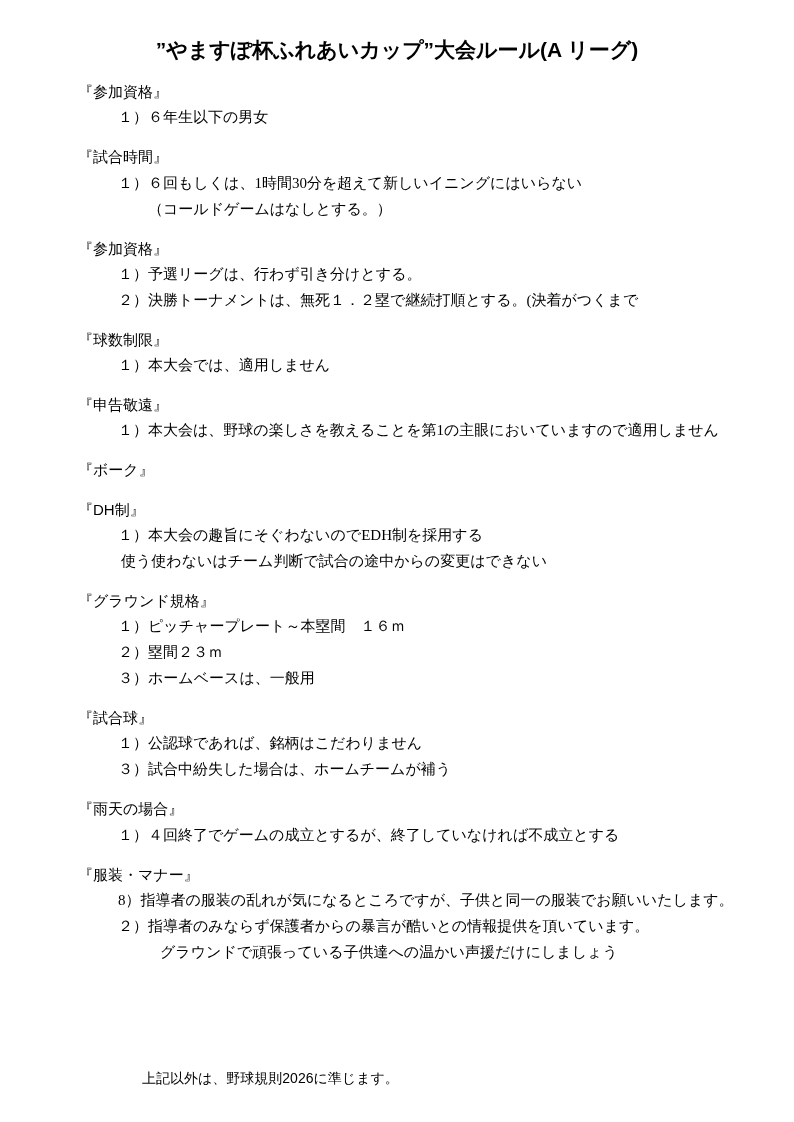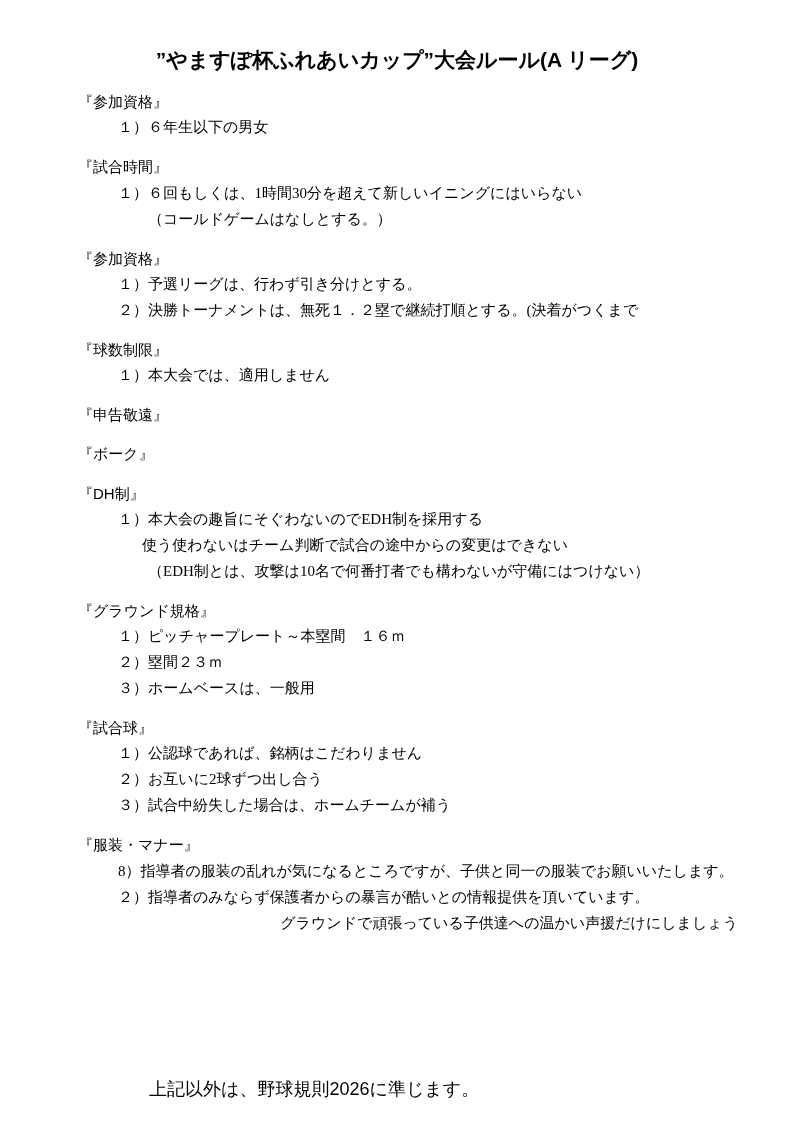--- a/index.html
+++ b/index.html
@@ -12,21 +12,21 @@
     height: 1122px;
     font-family: "Liberation Sans", "DejaVu Sans", sans-serif;
     color: #000000;
     position: relative;
     overflow: hidden;
   }
   .page {
     width: 794px;
     height: 885px;
     box-sizing: border-box;
-    padding: 38px 56px 0 56px;
+    padding: 28px 56px 0 56px;
     position: relative;
   }
   .doc-title {
     text-align: center;
     font-size: 21px;
     font-weight: bold;
     letter-spacing: 0px;
     margin: 8px 0 16px 0;
     white-space: nowrap;
   }
@@ -44,28 +44,27 @@
     line-height: 1.6;
     margin: 2px 0 2px 62px;
     white-space: nowrap;
     font-family: Liberation Serif, serif;
   }
   .item.note {
     margin-left: 92px;
   }
   .item.note2 {
     margin-left: 104px;
-    text-align: right;
   }
   .item.sub {
-    margin-left: 86px;
+    margin-left: 65px;
   }
   .footer-note {
-    font-size: 18px;
-    margin: 15px;
+    font-size: 14px;
+    margin: 8px;
     padding-left: 78px;
     position: absolute;
     left: 56px;
     top: 1062px;
     white-space: nowrap;
   }
 </style>
 </head>
 <body>
 
@@ -87,41 +86,44 @@
         <div class="section-heading">『参加資格』</div>
         <div class="item ">１）予選リーグは、行わず引き分けとする。</div>
         <div class="item ">２）決勝トーナメントは、無死１．２塁で継続打順とする。(決着がつくまで</div>
       </div>
       <div class="section">
         <div class="section-heading">『球数制限』</div>
         <div class="item ">１）本大会では、適用しません</div>
       </div>
       <div class="section">
         <div class="section-heading">『申告敬遠』</div>
+        <div class="item ">１）本大会は、野球の楽しさを教えることを第1の主眼においていますので適用しません</div>
       </div>
       <div class="section">
         <div class="section-heading">『ボーク』</div>
       </div>
       <div class="section">
         <div class="section-heading">『DH制』</div>
         <div class="item ">１）本大会の趣旨にそぐわないのでEDH制を採用する</div>
         <div class="item sub">使う使わないはチーム判断で試合の途中からの変更はできない</div>
-        <div class="item note">（EDH制とは、攻撃は10名で何番打者でも構わないが守備にはつけない）</div>
       </div>
       <div class="section">
         <div class="section-heading">『グラウンド規格』</div>
         <div class="item ">１）ピッチャープレート～本塁間　１６ｍ</div>
         <div class="item ">２）塁間２３ｍ</div>
         <div class="item ">３）ホームベースは、一般用</div>
       </div>
       <div class="section">
         <div class="section-heading">『試合球』</div>
         <div class="item ">１）公認球であれば、銘柄はこだわりません</div>
-        <div class="item ">２）お互いに2球ずつ出し合う</div>
         <div class="item ">３）試合中紛失した場合は、ホームチームが補う</div>
+      </div>
+      <div class="section">
+        <div class="section-heading">『雨天の場合』</div>
+        <div class="item ">１）４回終了でゲームの成立とするが、終了していなければ不成立とする</div>
       </div>
       <div class="section">
         <div class="section-heading">『服装・マナー』</div>
         <div class="item ">8）指導者の服装の乱れが気になるところですが、子供と同一の服装でお願いいたします。</div>
         <div class="item ">２）指導者のみならず保護者からの暴言が酷いとの情報提供を頂いています。</div>
         <div class="item note2">グラウンドで頑張っている子供達への温かい声援だけにしましょう</div>
       </div>
     </div>
 
   <div class="footer-note">上記以外は、野球規則2026に準じます。</div>

